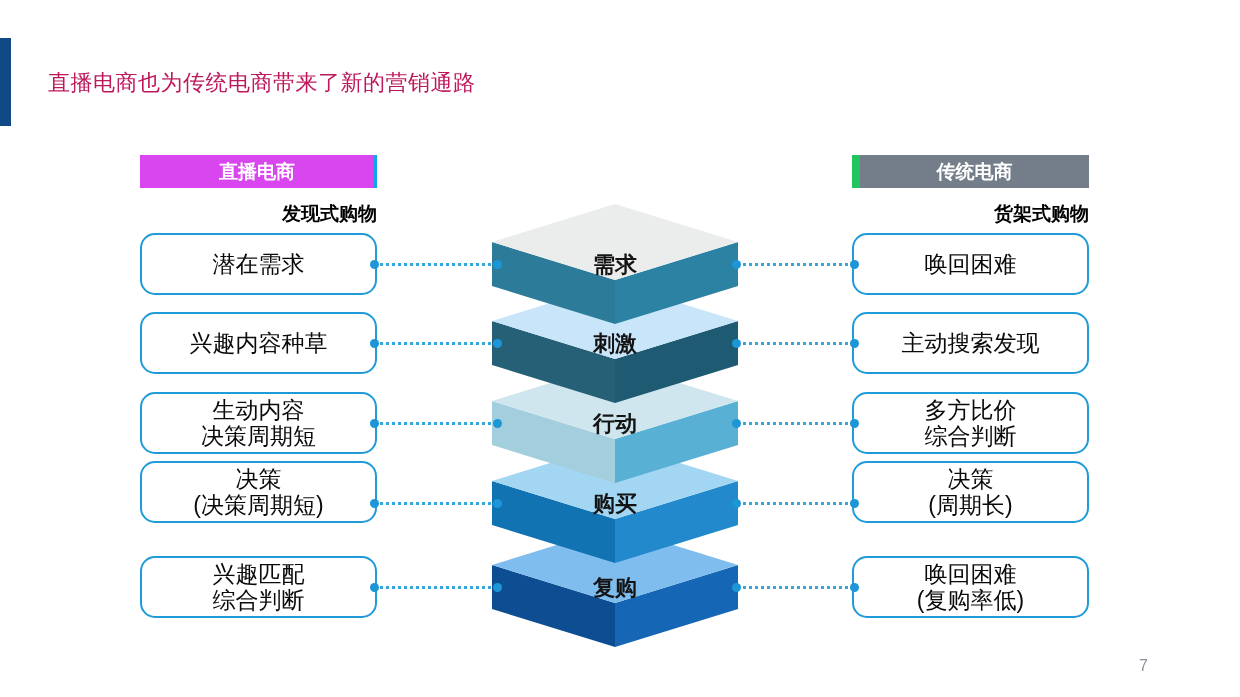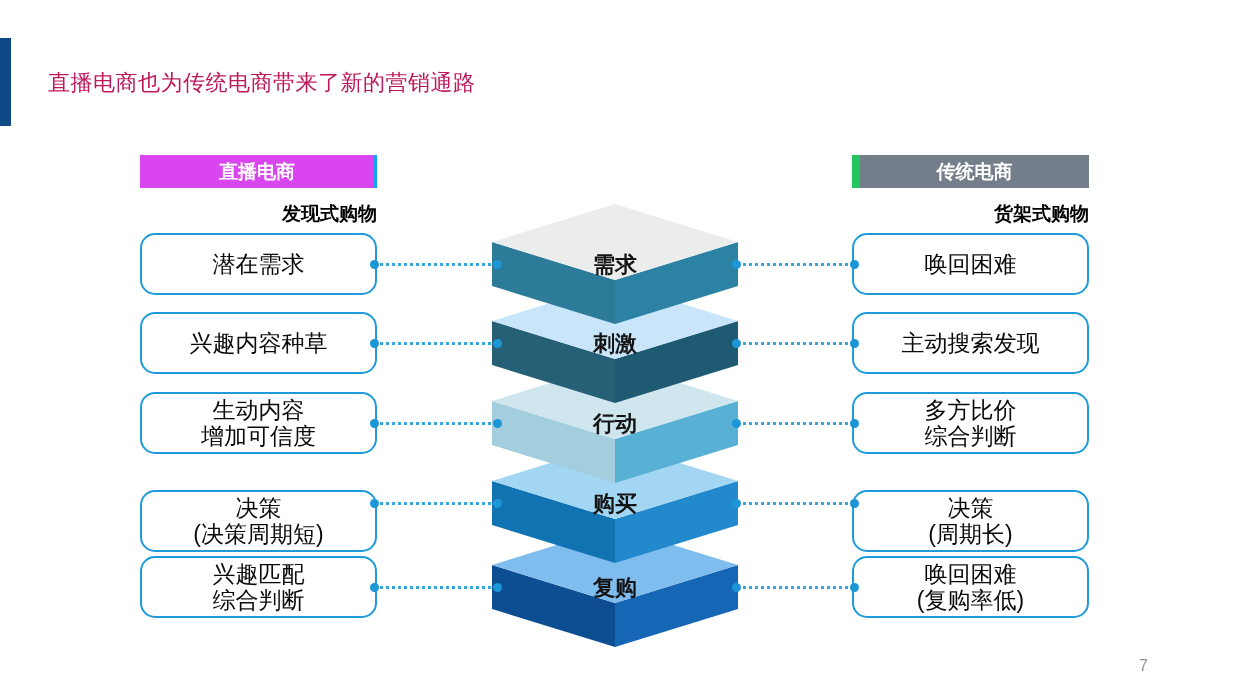--- a/index.html
+++ b/index.html
@@ -17,21 +17,21 @@
             font-size:19px;font-weight:700;color:#000;}
   .subtitle.left{left:140px;}
   .subtitle.right{left:852px;}
   
   .sbox{position:absolute;width:237px;height:62px;box-sizing:border-box;background:#fff;
         border:2.5px solid #1f9bd9;border-radius:15px;display:flex;flex-direction:column;
         justify-content:center;align-items:center;font-size:23px;line-height:26px;color:#0a0a0a;
         text-align:center;}
   .sbox.colL{left:140px;}
   .sbox.colR{left:852px;}
-  .r1{top:233px;} .r2{top:312px;align-items:center;} .r3{top:392px;} .r4{top:490px;} .r5{top:556px;}
+  .r1{top:233px;} .r2{top:312px;align-items:center;} .r3{top:392px;} .r4{top:461px;} .r5{top:556px;}
   .sbox span{display:block;}
   
   .connector{position:absolute;height:0;border-top:3px dotted #35a7dd;}
   .connector.cl{left:375px;width:122px;}
   .connector.cr{left:737px;width:117px;}
   .y1{top:263px;} .y2{top:342px;} .y3{top:422px;} .y4{top:502px;} .y5{top:586px;}
   .dot{position:absolute;top:-6px;width:9px;height:9px;border-radius:50%;background:#1c96d6;}
   .dot.at-start{left:-5px;}
   .dot.at-end{right:-5px;}
   
@@ -91,21 +91,21 @@
   <div class="sbox colL r1">
     <span>潜在需求</span>
     <span></span>
   </div>
   <div class="sbox colL r2">
     <span>兴趣内容种草</span>
     <span></span>
   </div>
   <div class="sbox colL r3">
     <span>生动内容</span>
-    <span>增加可信度</span>
+    <span>决策周期短</span>
   </div>
   <div class="sbox colL r4">
     <span>决策</span>
     <span>(决策周期短)</span>
   </div>
   <div class="sbox colL r5">
     <span>兴趣匹配</span>
     <span>综合判断</span>
   </div>
 

